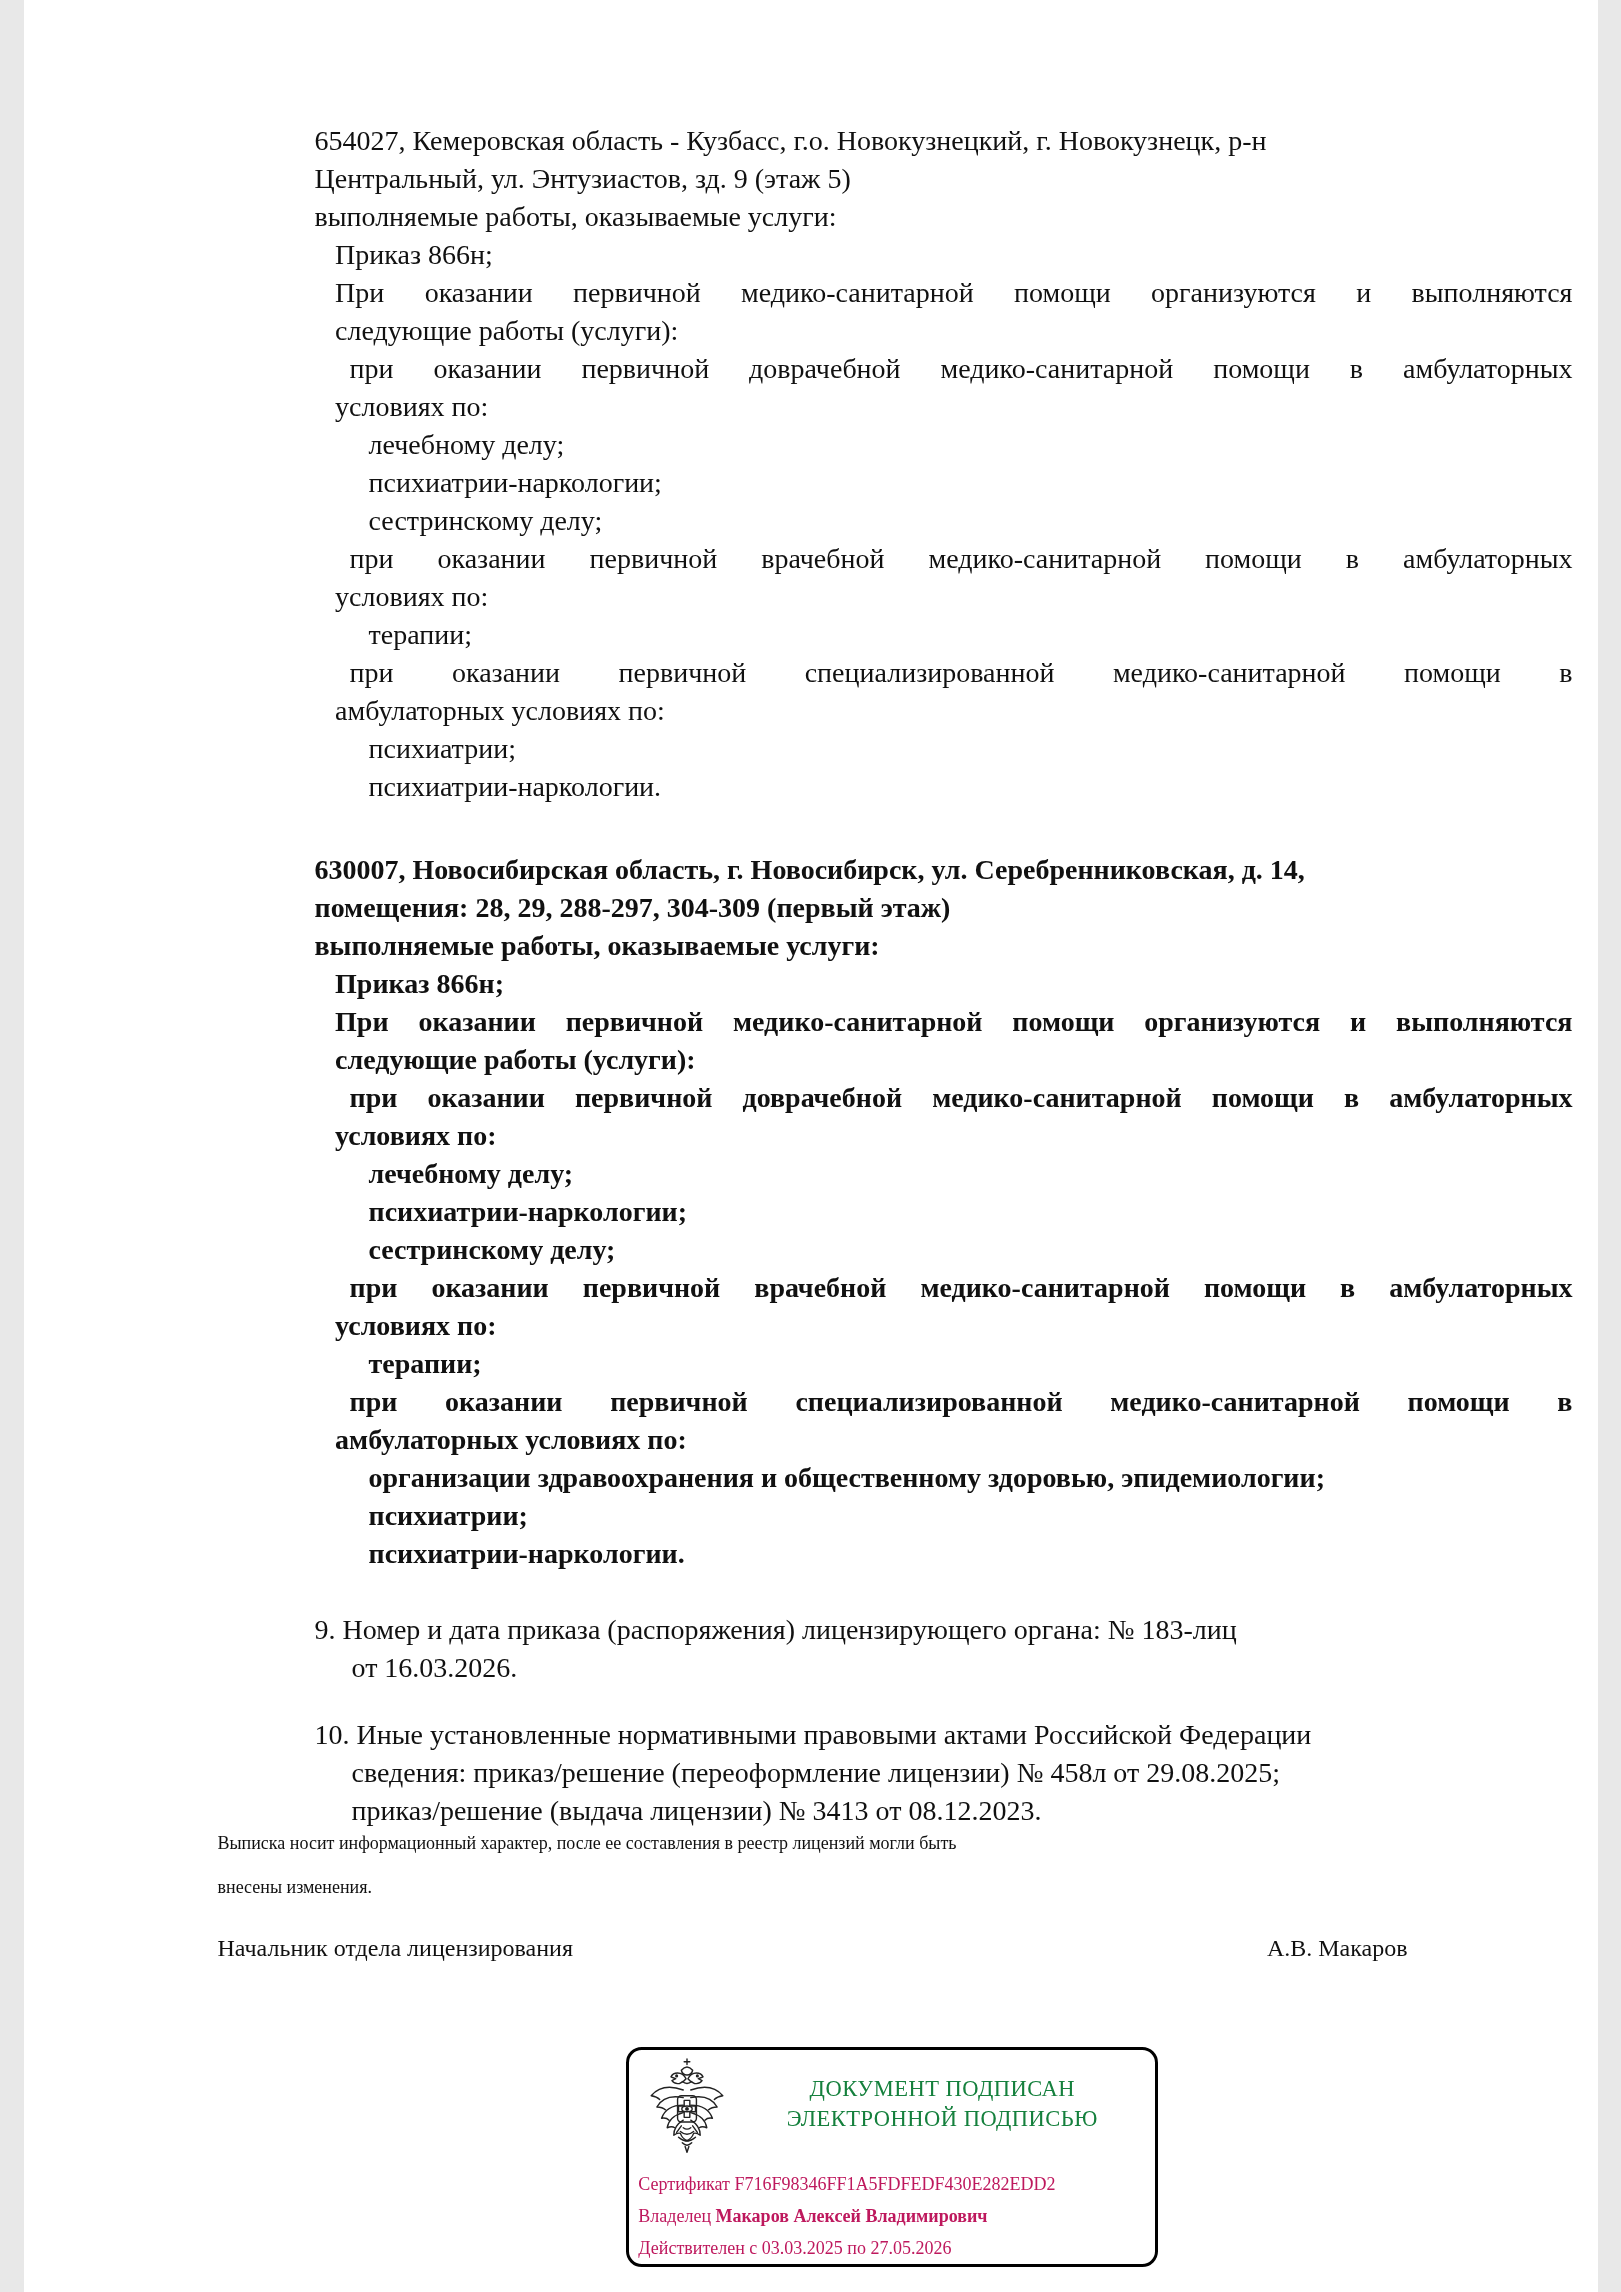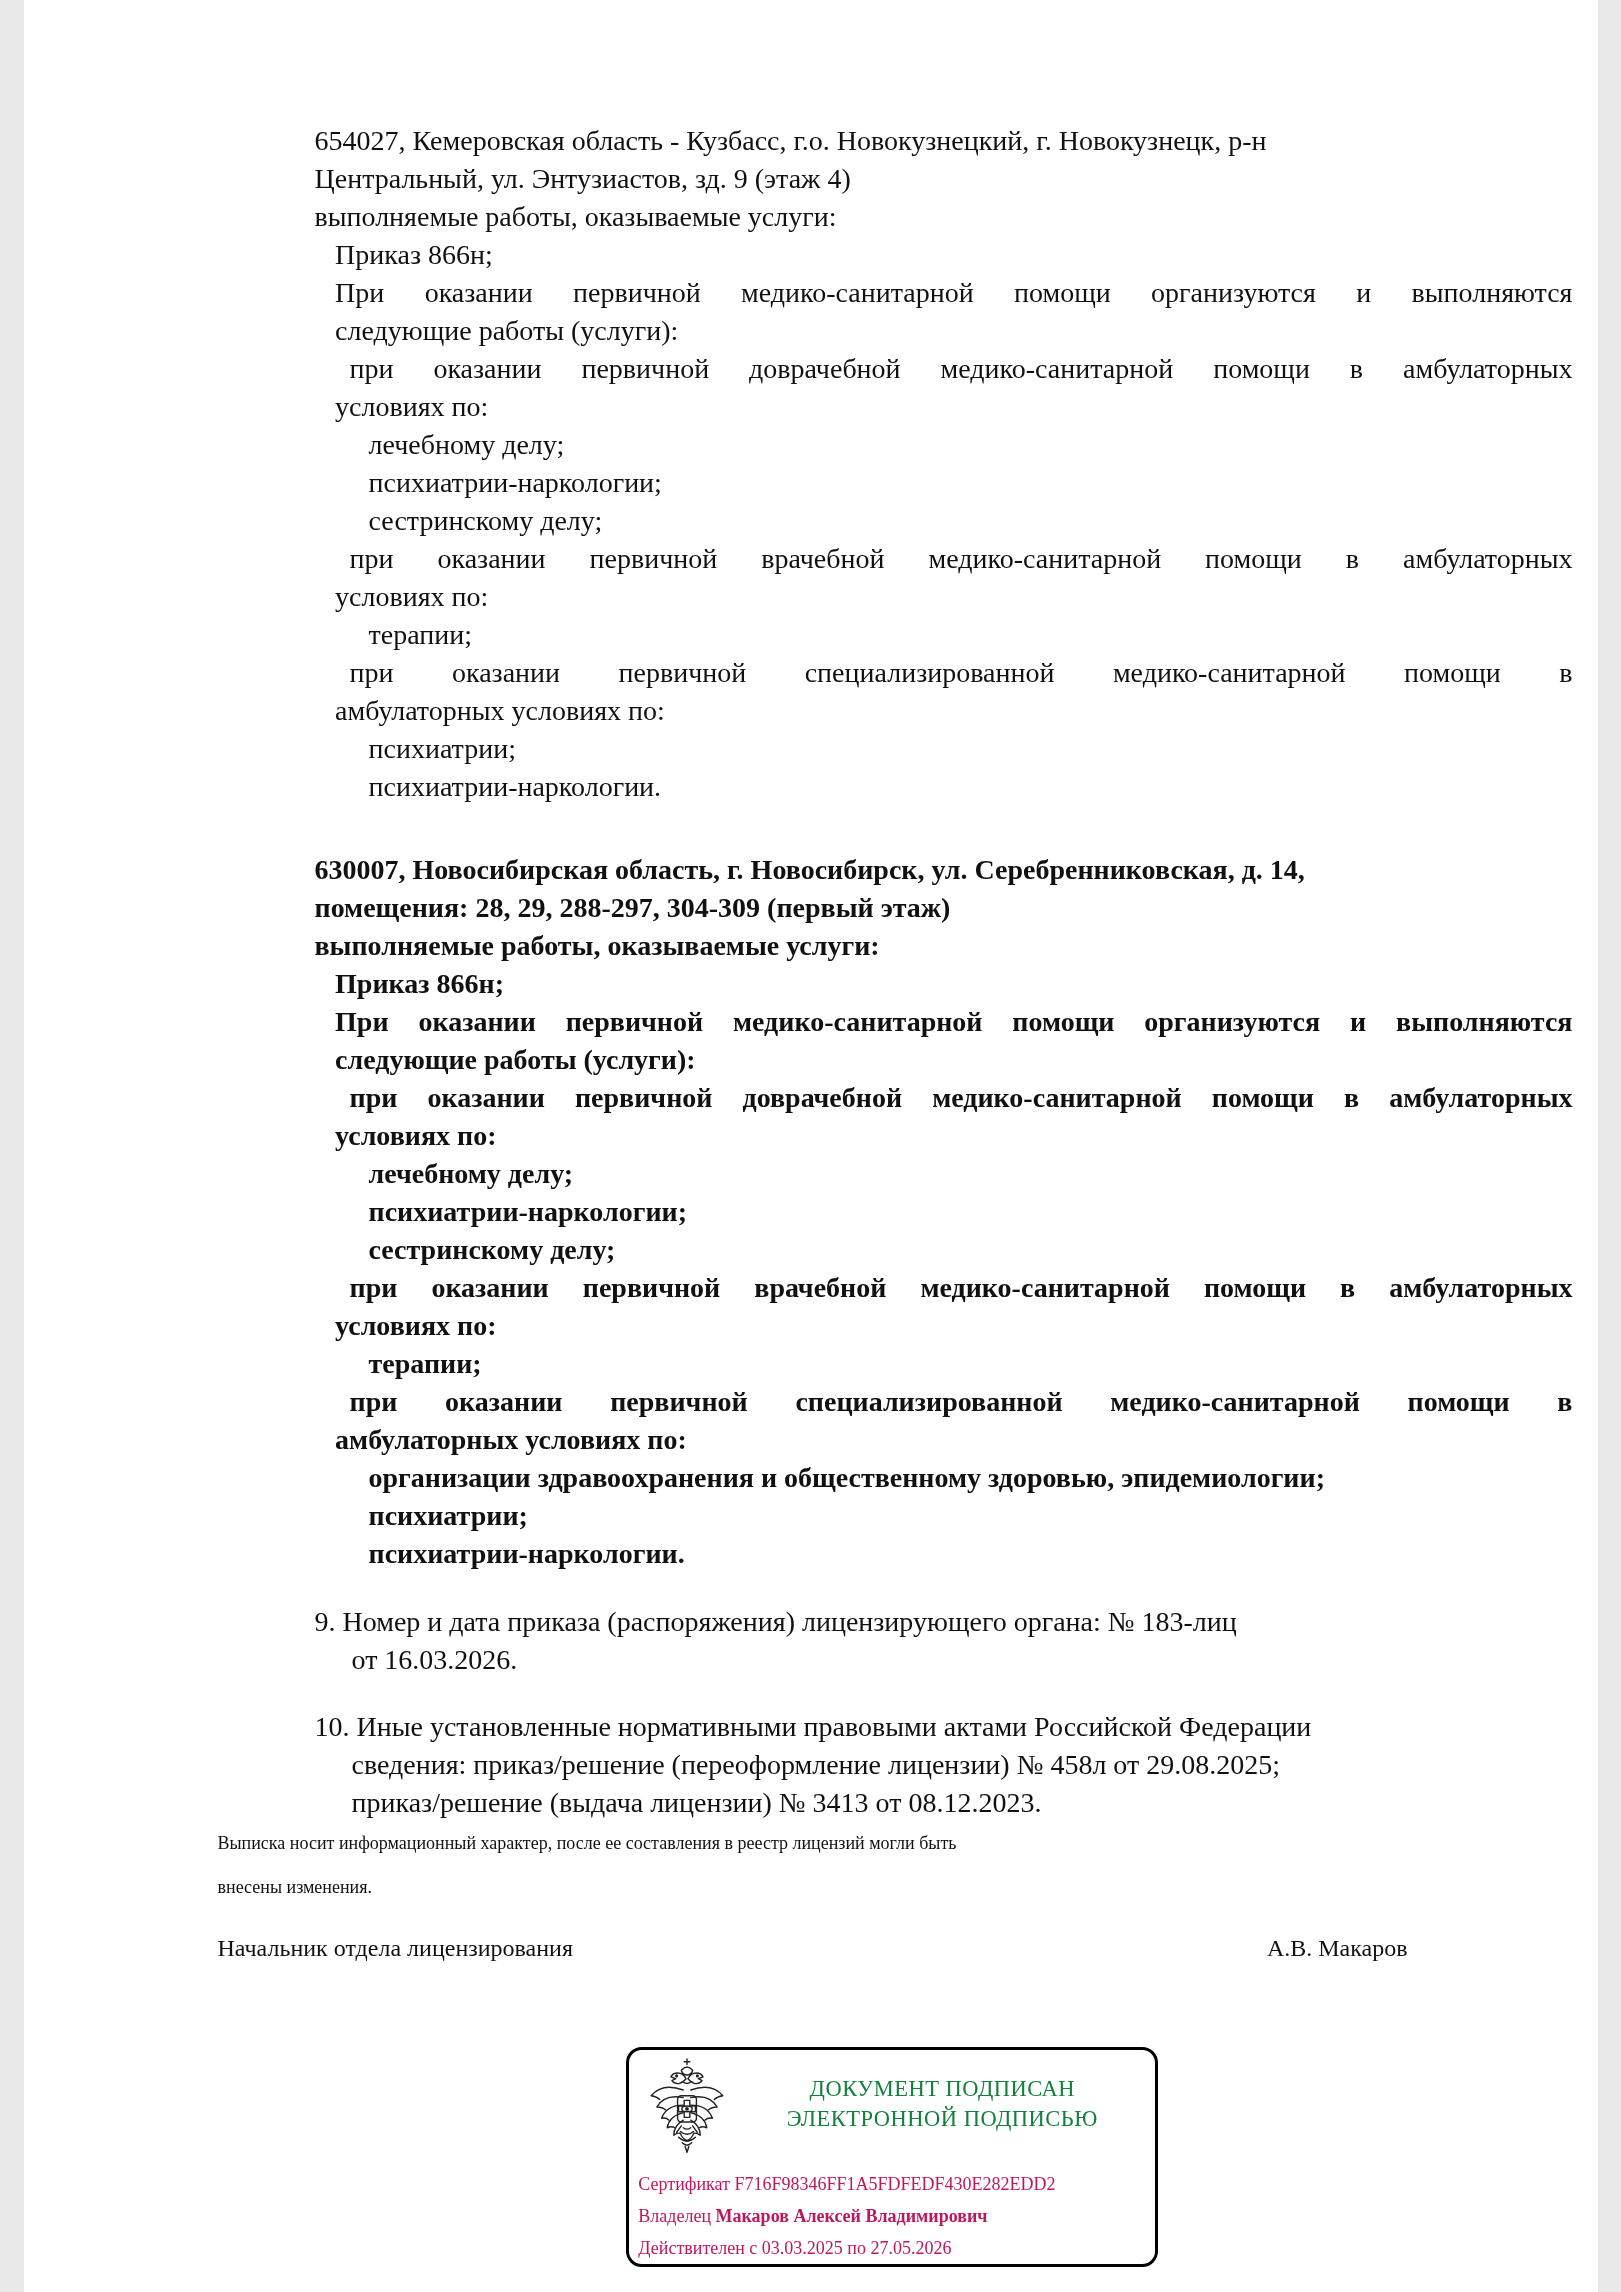--- a/index.html
+++ b/index.html
@@ -16,21 +16,21 @@
     position:absolute;left:291px;top:122px;width:1258px;
     font-size:28px;line-height:38px;
   }
   .line{white-space:pre-wrap;}
   .just{text-align:justify;text-align-last:justify;}
   .ind1{padding-left:20.6px;}
   .ind2{padding-left:35px;}
   .ind3{padding-left:54px;}
   .ind4{padding-left:37px;}
   [data-name="address-block-2"]{margin-top:45px;font-weight:bold;}
-  [data-name="order-item-9"]{margin-top:30px;}
+  [data-name="order-item-9"]{margin-top:38px;}
   [data-name="order-item-10"]{margin-top:29px;}
   .footer-note{
     position:absolute;left:194px;top:1821px;width:1367px;
     font-size:18px;line-height:44px;
   }
   .signature-row{
     position:absolute;left:194px;right:190px;top:1931px;
     display:flex;justify-content:space-between;align-items:flex-start;
     font-size:24px;line-height:35px;
   }
@@ -49,21 +49,21 @@
   .stamp-info b{font-weight:bold;}
 </style>
 </head>
 <body>
 
 <div class="page" data-name="document-page">
 
   <div class="doc-body" id="doc-lines" data-name="document-body">
       <div class="block" data-name="address-block-1">
         <div class="line ind0" data-name="text-line">654027, Кемеровская область - Кузбасс, г.о. Новокузнецкий, г. Новокузнецк, р-н</div>
-        <div class="line ind0" data-name="text-line">Центральный, ул. Энтузиастов, зд. 9 (этаж 4)</div>
+        <div class="line ind0" data-name="text-line">Центральный, ул. Энтузиастов, зд. 9 (этаж 5)</div>
         <div class="line ind0" data-name="text-line">выполняемые работы, оказываемые услуги:</div>
         <div class="line ind1" data-name="text-line">Приказ 866н;</div>
         <div class="line ind1 just" data-name="text-line">При оказании первичной медико-санитарной помощи организуются и выполняются</div>
         <div class="line ind1" data-name="text-line">следующие работы (услуги):</div>
         <div class="line ind2 just" data-name="text-line">при оказании первичной доврачебной медико-санитарной помощи в амбулаторных</div>
         <div class="line ind1" data-name="text-line">условиях по:</div>
         <div class="line ind3" data-name="text-line">лечебному делу;</div>
         <div class="line ind3" data-name="text-line">психиатрии-наркологии;</div>
         <div class="line ind3" data-name="text-line">сестринскому делу;</div>
         <div class="line ind2 just" data-name="text-line">при оказании первичной врачебной медико-санитарной помощи в амбулаторных</div>

